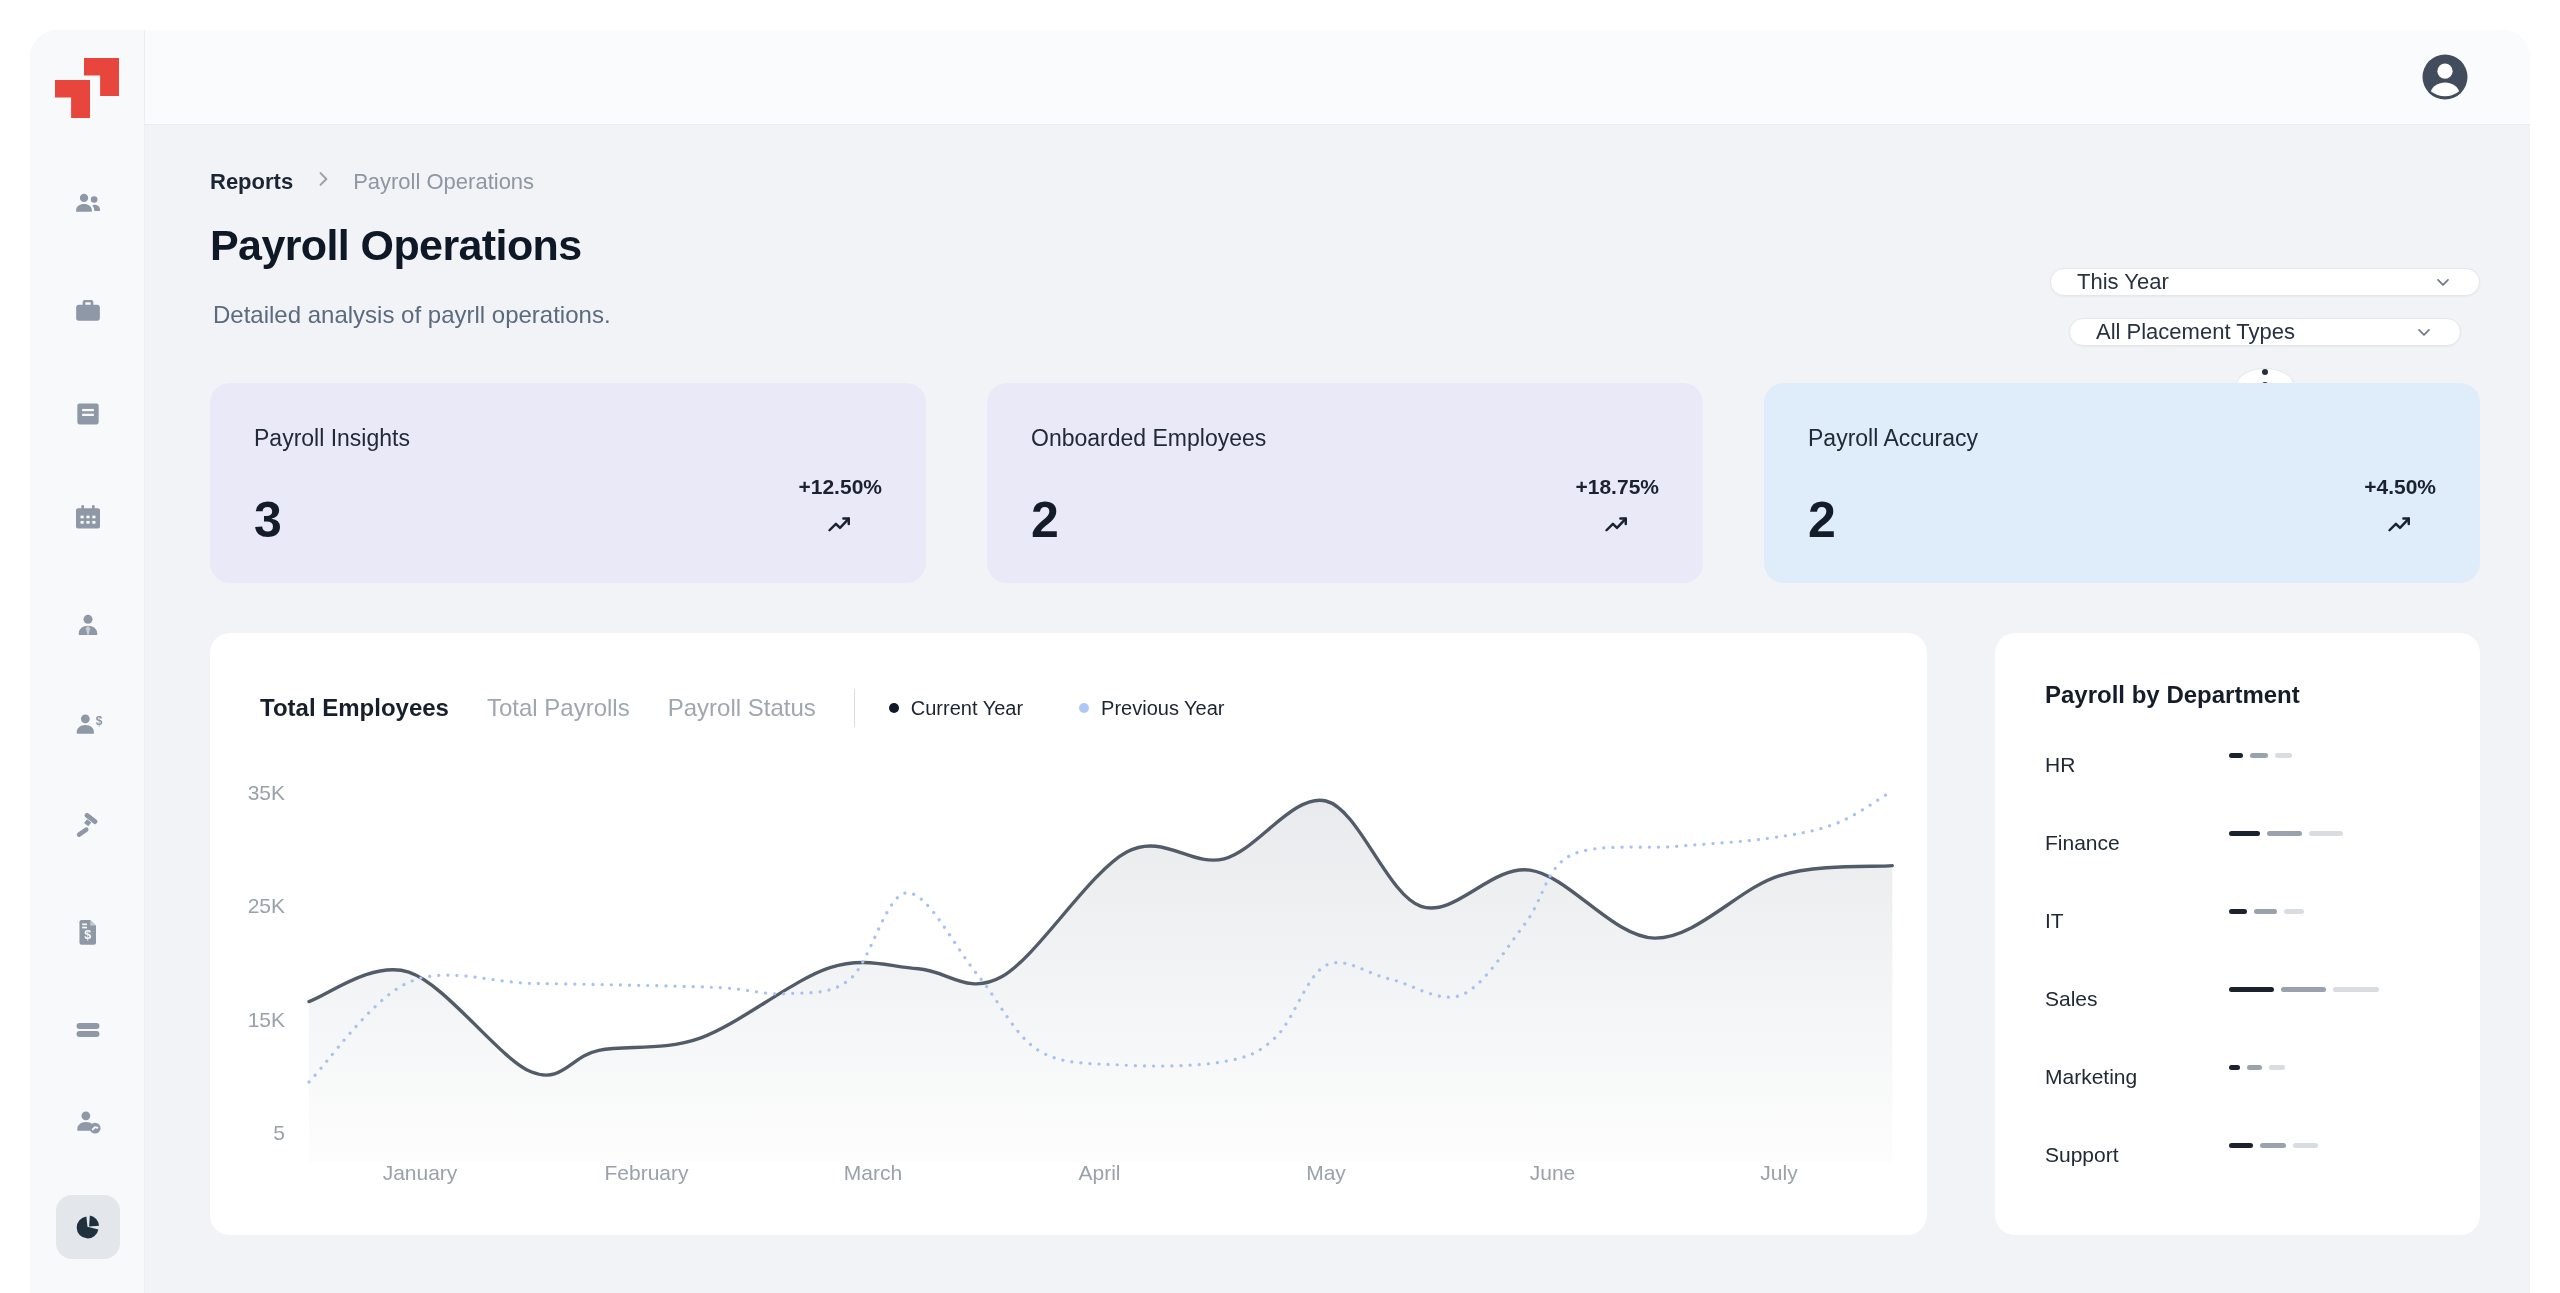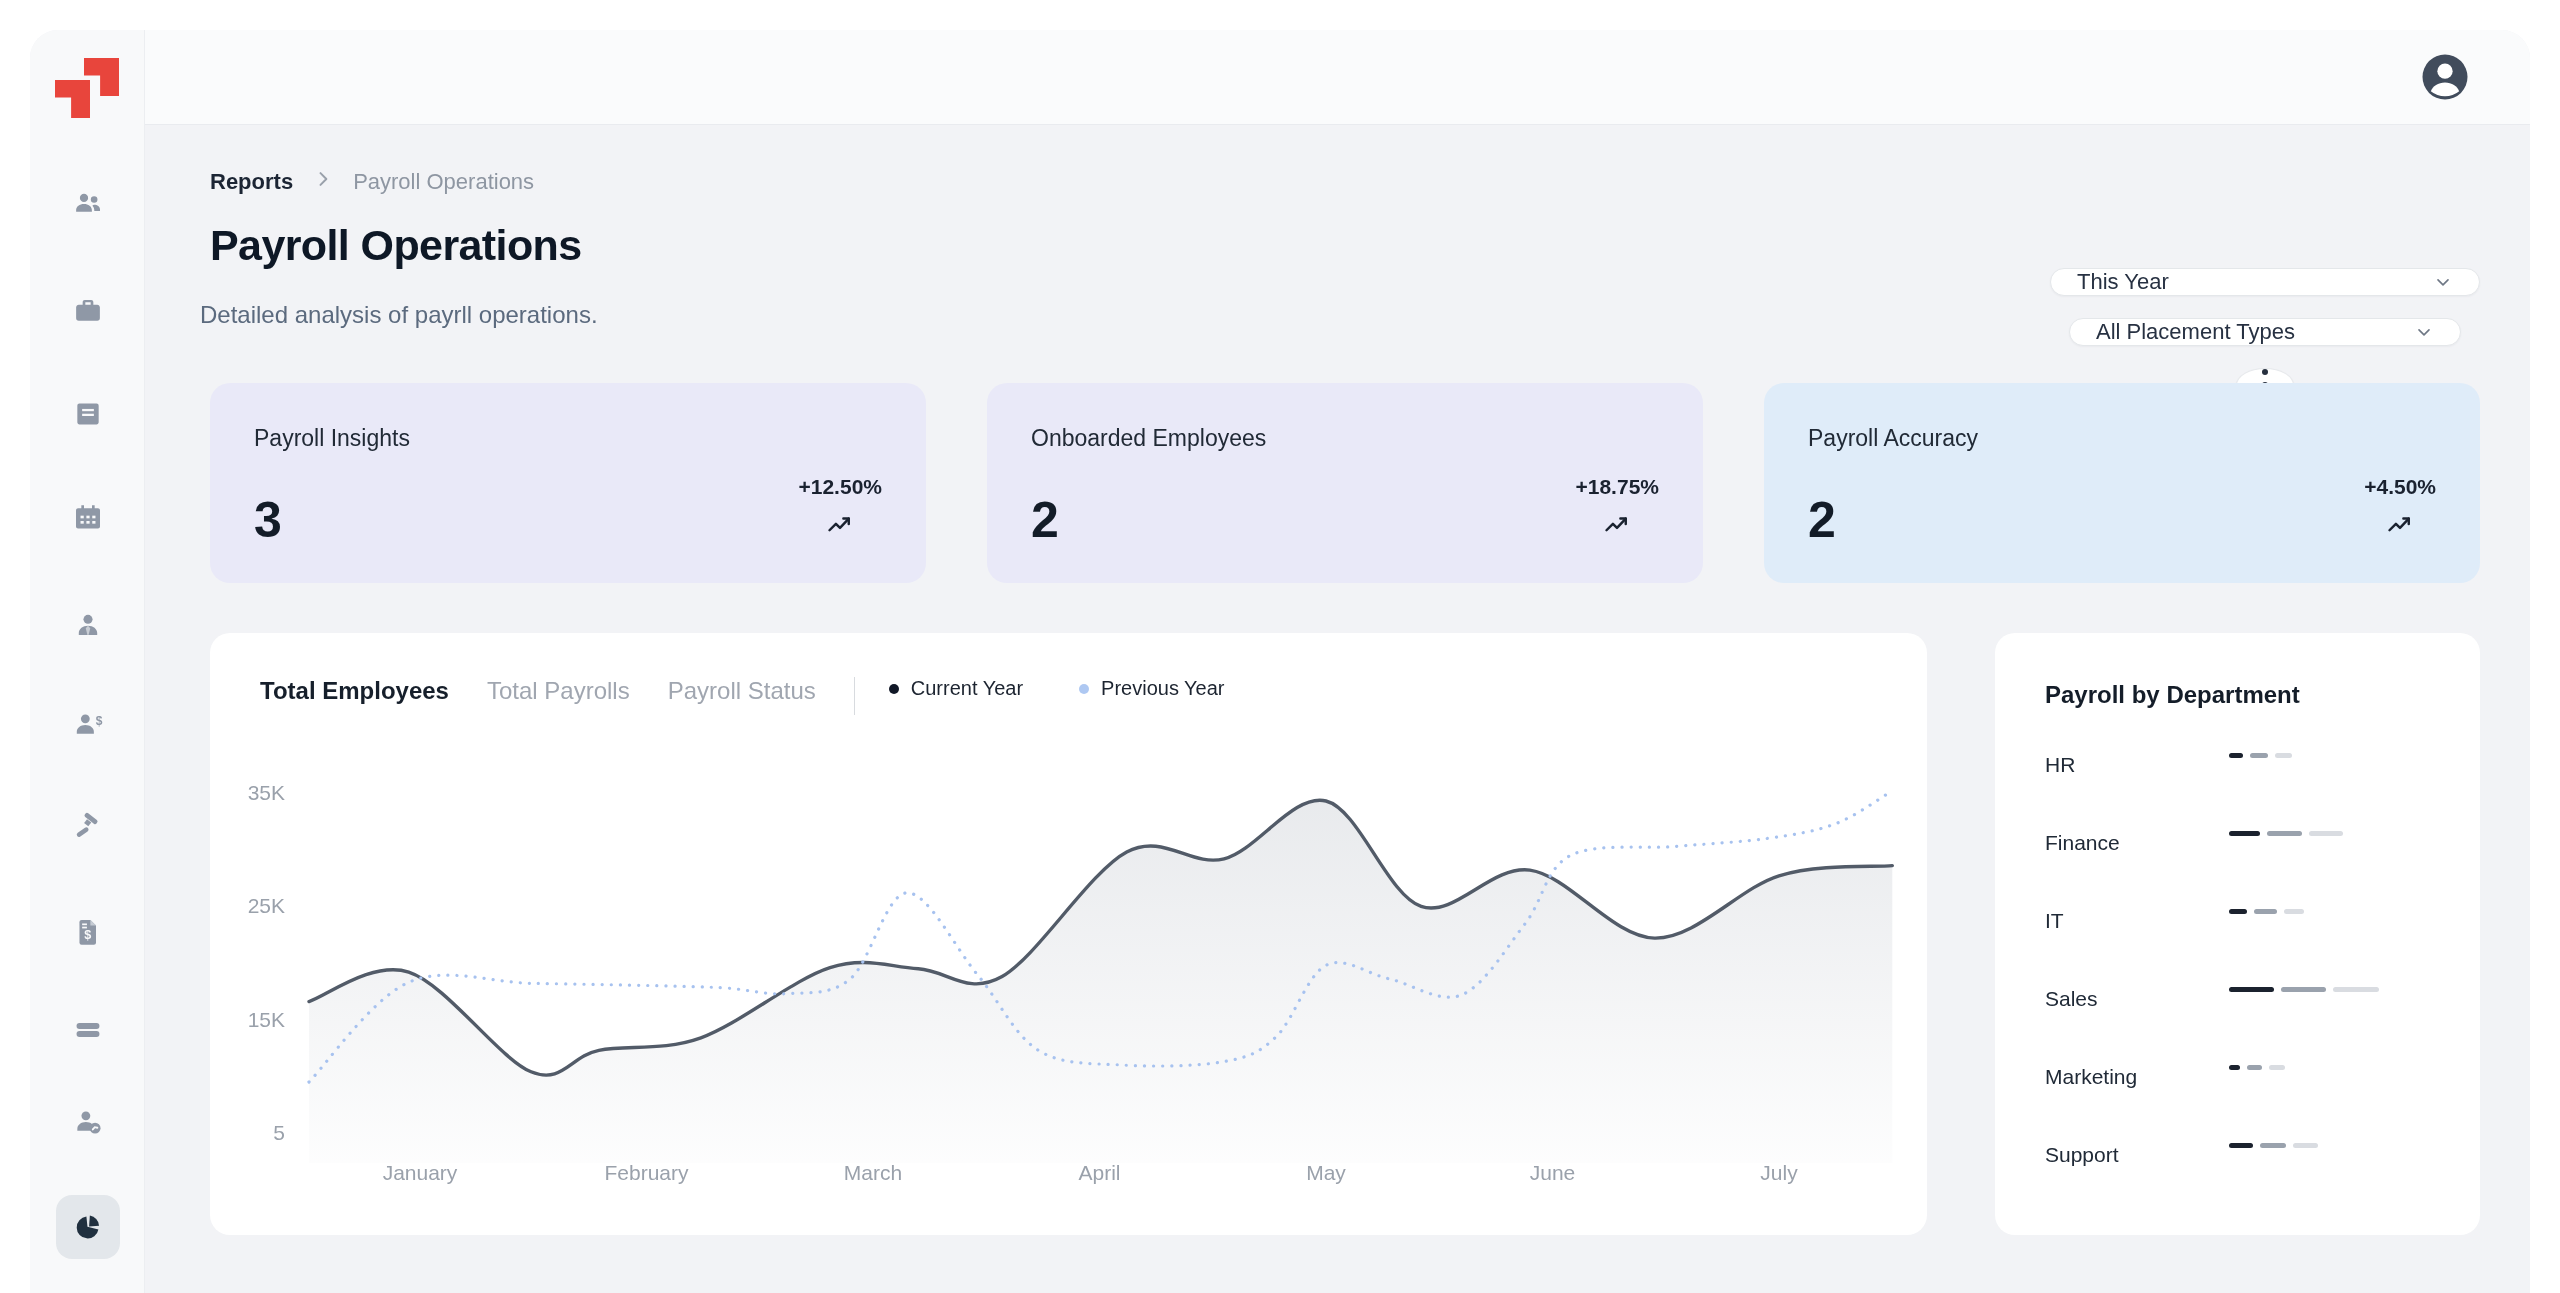--- a/index.html
+++ b/index.html
@@ -32,21 +32,21 @@
   .content { position:relative; flex:1; background:#f2f3f6; }
 
   .breadcrumb { position:absolute; left:65px; top:44px; display:flex; align-items:center;
     gap:20px; font-size:22px; }
   .crumb-current { color:#8e96a2; }
   .crumb-root { color:#1c2534; font-weight:700; cursor:pointer; }
   .crumb-sep svg { width:20px; height:20px; stroke:#9aa1ab; }
 
   .page-title { position:absolute; left:65px; top:96px; font-size:43px; font-weight:700;
     color:#0e1826; letter-spacing:-0.6px; }
-  .page-subtitle { position:absolute; left:55px; top:176px; font-size:24px; color:#5b6a7e; }
+  .page-subtitle { position:absolute; left:68px; top:176px; font-size:24px; color:#5b6a7e; }
 
   .filters { position:absolute; right:50px; top:143px; height:68px; display:flex;
     align-items:center; gap:22px;flex-direction:column; }
   .dropdown { height:68px; background:#ffffff; border:1.5px solid #e4e7ea; border-radius:14px;
     display:flex; align-items:center; justify-content:space-between; padding:0 26px;
     box-shadow:0 1px 2px rgba(16,24,40,.04); cursor:pointer; }
   .dropdown .dd-label { font-size:22px; color:#273142; }
   .dropdown svg { width:20px; height:20px; stroke:#6f7886; }
   .dd-1 { width:430px; } .dd-2 { width:392px; } .dd-3 { width:408px; }
   .kebab { width:58px; height:58px; border-radius:50%; background:#fff;
@@ -66,21 +66,21 @@
   .stat-delta { display:flex; align-items:center; gap:12px; color:#1a2230;
     font-size:21px; font-weight:600; padding-bottom:6px;flex-direction:column; }
   .trend { width:28px; height:28px; color:#1a2230; }
   .trend.down { transform:rotate(180deg); }
 
   
   .bottom { position:absolute; left:65px; right:50px; top:508px; height:602px;
     display:flex; gap:68px; }
   .chart-card { position:relative; width:1717px; flex:0 0 1717px; background:#ffffff;
     border-radius:20px; overflow:hidden; }
-  .chart-head { position:absolute; left:50px; top:44px; display:flex; align-items:flex-start;
+  .chart-head { position:absolute; left:50px; top:56px; display:flex; align-items:center;
     z-index:2; }
   .chart-tab { font-size:24px; color:#a0a6b0; margin-right:38px; cursor:pointer; }
   .chart-tab.active { color:#161f2b; font-weight:700; }
   .head-divider { width:1px; height:38px; background:#d8dbdf; margin:0 34px 0 0; }
   .legend-item { display:flex; align-items:center; gap:12px; margin-right:56px; font-size:20px;
     color:#1c2430; }
   .legend-dot { width:10px; height:10px; border-radius:50%; }
   .chart-svg { position:absolute; inset:0; width:100%; height:100%; }
 
   .dept-panel { flex:1; background:#ffffff; border-radius:20px; padding:48px 50px; }

